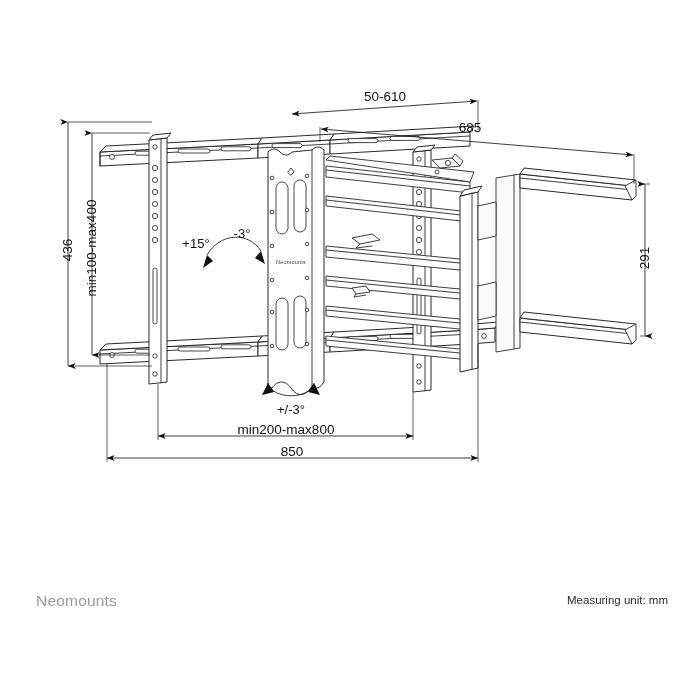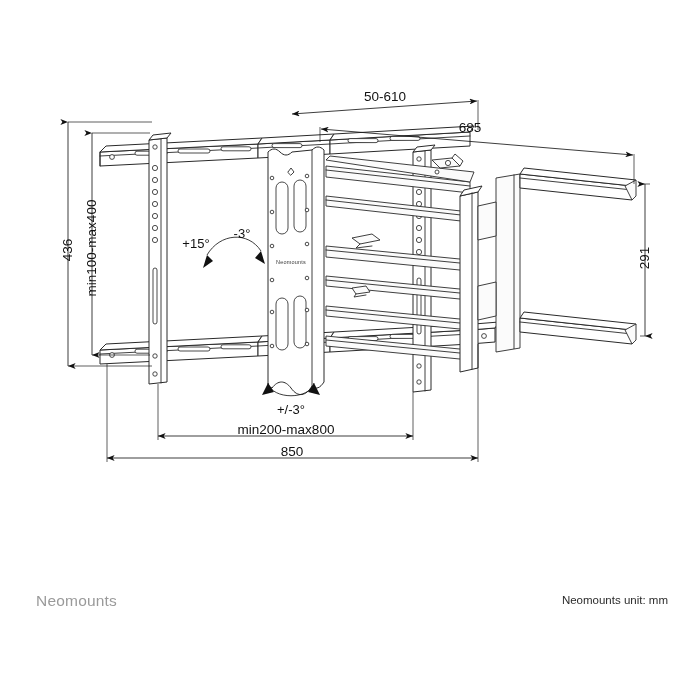--- a/index.html
+++ b/index.html
@@ -343,16 +343,16 @@
         <path class="arrow" d="M314,383 L320,395 L308,392 Z"></path>
         <text class="angtext" x="291" y="411">+/-3°</text>
       </g>
 
     </g>
 
   </svg>
 
   <div class="footer">
     <div class="brand">Neomounts</div>
-    <div class="unit-note">Neomounts unit: mm</div>
+    <div class="unit-note">Measuring unit: mm</div>
   </div>
 
 </div>
 
 </body></html>

